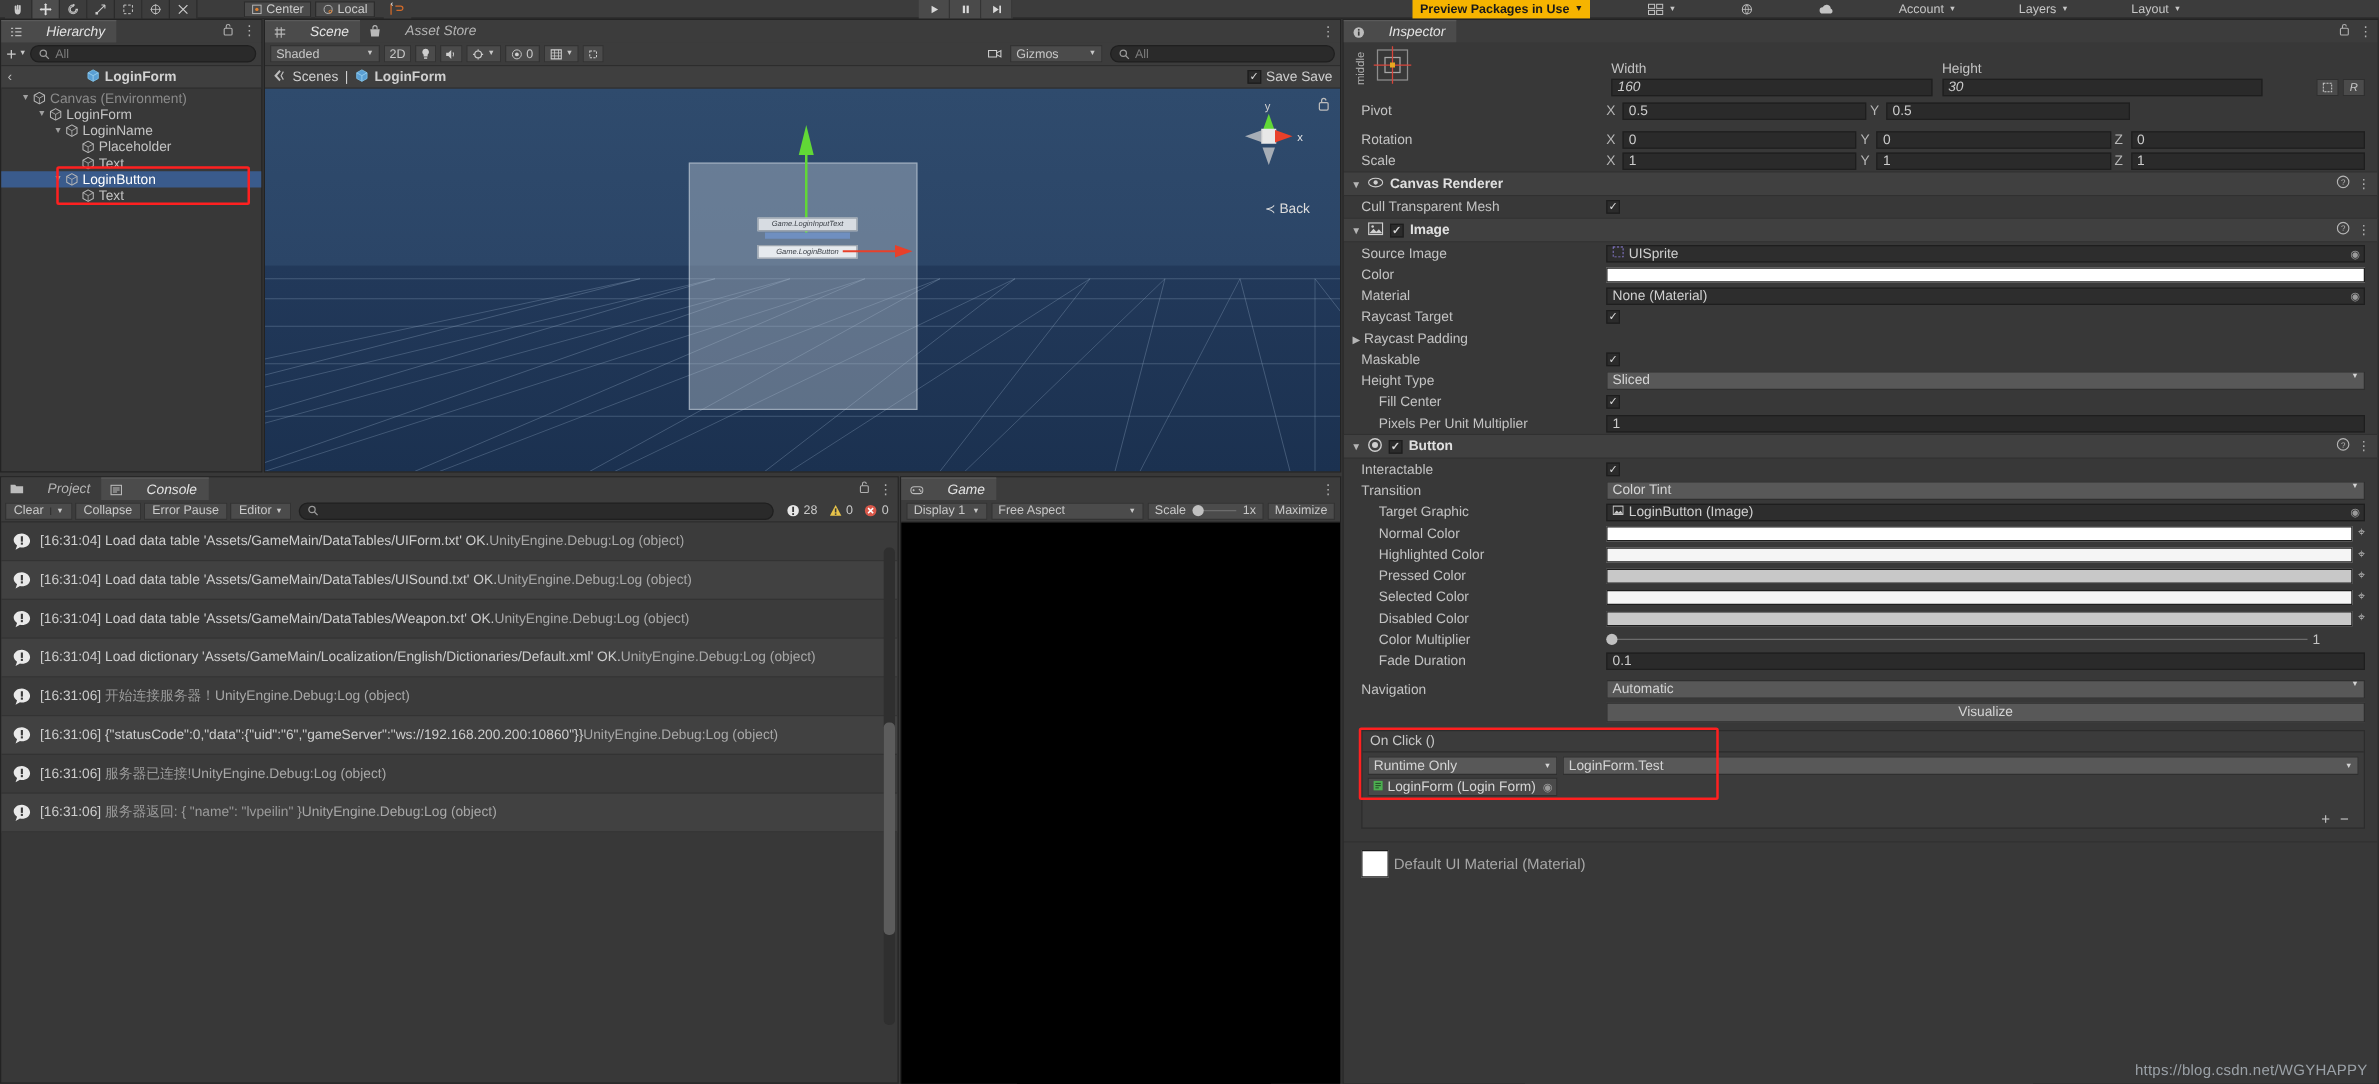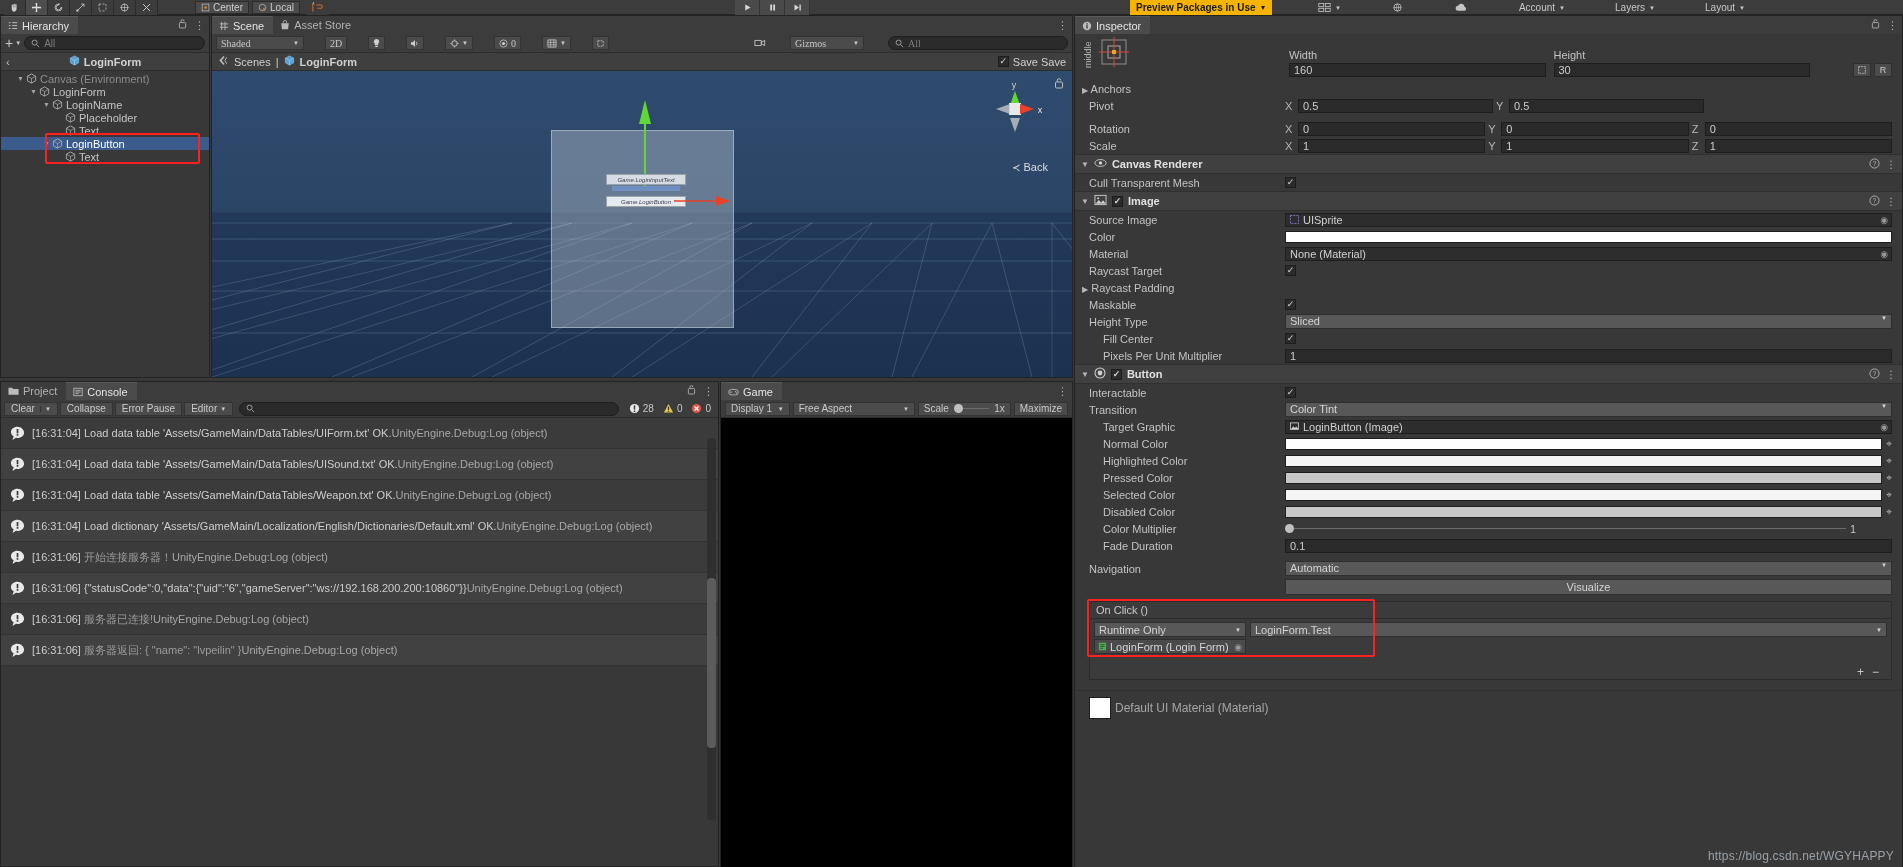--- a/index.html
+++ b/index.html
@@ -25,21 +25,21 @@
   .play-group .pbtn{width:25px;height:15px;background:#4a4a4a;border-right:1px solid #343434;
     display:flex;align-items:center;justify-content:center;}
   .preview-pkg{position:absolute;left:1130px;top:0;height:15px;background:#f6b400;color:#1a1a1a;
     font-size:10px;display:flex;align-items:center;padding:0 6px;gap:4px;font-weight:600;}
   .tb-right{position:absolute;top:0;height:15px;display:flex;align-items:center;gap:0px;font-size:10px;}
   .tb-r-item{height:15px;display:flex;align-items:center;padding:0 7px;color:#c7c7c7;gap:4px;margin-left:36px;}
 
   
   .panel{position:absolute;background:#383838;border:1px solid #232323;}
   .tabbar{height:18px;background:#3c3c3c;display:flex;align-items:flex-end;position:relative;}
-  .tab{height:18px;display:flex;align-items:center;gap:4px;padding:0 9px 0 7px;font-size:11px;color:#b4b4b4;background:#3c3c3c;}
+  .tab{height:18px;display:flex;align-items:center;gap:19px;padding:0 9px 0 7px;font-size:11px;color:#b4b4b4;background:#3c3c3c;font-style:italic;}
   .tab.sel{background:#4b4b4b;color:#e4e4e4;border-top:1px solid #5a5a5a;}
   .tab-icons{position:absolute;right:4px;top:0;height:18px;display:flex;align-items:center;gap:7px;color:#b0b0b0;}
 
   
   #hierarchy{left:0;top:15px;width:210px;height:363px;background:#383838;}
   .h-toolbar{height:19px;background:#3c3c3c;display:flex;align-items:center;padding:0 4px;gap:3px;border-bottom:1px solid #2d2d2d;}
   .h-plus{display:flex;align-items:center;gap:2px;color:#c8c8c8;font-size:13px;}
   .searchbox{flex:1;height:14px;background:#2a2a2a;border:1px solid #1f1f1f;border-radius:7px;
     display:flex;align-items:center;padding:0 6px;gap:4px;color:#7d7d7d;font-size:10px;}
   .h-breadcrumb{height:18px;background:#3f3f3f;display:flex;align-items:center;justify-content:center;
@@ -48,21 +48,21 @@
   .tree{padding-top:1px;}
   .trow{height:13px;display:flex;align-items:center;font-size:11px;color:#c4c4c4;position:relative;white-space:nowrap;}
   .trow.sel{background:#3a5b8c;color:#fff;}
   .trow .arrow{width:11px;text-align:center;font-size:7px;color:#a0a0a0;}
   .trow .gicon{margin-right:3px;display:inline-flex;}
   .trow.dim{color:#8b8b8b;}
   .redbox{position:absolute;border:2px solid #ff2020;border-radius:2px;pointer-events:none;}
 
   
   #scene{left:211px;top:15px;width:862px;height:363px;background:#383838;}
-  .sc-toolbar{height:19px;background:#3c3c3c;display:flex;align-items:center;gap:21px;padding:0 4px;border-bottom:1px solid #2d2d2d;font-family:Liberation Serif, serif;}
+  .sc-toolbar{height:19px;background:#3c3c3c;display:flex;align-items:center;gap:3px;padding:0 4px;border-bottom:1px solid #2d2d2d;}
   .sc-dd{height:14px;background:#4b4b4b;border:1px solid #333;display:flex;align-items:center;
     padding:0 4px;gap:4px;font-size:10px;color:#c8c8c8;}
   .sc-ib{height:14px;min-width:17px;background:#4b4b4b;border:1px solid #333;display:flex;
     align-items:center;justify-content:center;font-size:10px;color:#c8c8c8;padding:0 3px;gap:2px;}
   .sc-breadcrumb{height:18px;background:#3f3f3f;display:flex;align-items:center;padding:0 6px;gap:5px;
     font-size:11px;color:#cfcfcf;border-bottom:1px solid #2d2d2d;position:relative;}
   .autosave{position:absolute;right:6px;display:flex;align-items:center;gap:4px;font-size:11px;}
   .viewport{position:relative;width:100%;height:306px;overflow:hidden;
     background:linear-gradient(#2d4769 0%, #2b4566 45%, #223a59 46%, #1d3350 100%);}
   .grid-svg{position:absolute;left:0;top:0;}
@@ -874,43 +874,36 @@
             </div>
           </div>
           <div class="row" style="height:15px;">
             <div style="flex:1;display:flex;gap:8px;padding-left:4px;">
               <span style="flex:1;">Width</span>
               <span style="flex:1;">Height</span>
               <span style="width:74px;"></span>
             </div>
           </div>
           <div class="row" style="height:16px;">
-            <div style="flex:1;display:flex;gap:8px;padding-left:4px;align-items:flex-end;">
+            <div style="flex:1;display:flex;gap:8px;padding-left:4px;align-items:flex-end;font-style:italic;">
               <span class="fld" style="flex:1;">160</span>
               <span class="fld" style="flex:1;">30</span>
               <span style="width:74px;display:flex;gap:3px;justify-content:flex-end;">
                 <span style="width:18px;height:14px;background:#4b4b4b;border:1px solid #2f2f2f;display:flex;align-items:center;justify-content:center;">
                   <svg width="10" height="10" viewBox="0 0 12 12">
                       <rect x="2" y="2" width="8" height="8" fill="none" stroke="#c9c9c9" stroke-width="1" stroke-dasharray="2 1"></rect>
                     </svg>
                 </span>
                 <span style="width:18px;height:14px;background:#4b4b4b;border:1px solid #2f2f2f;display:flex;align-items:center;justify-content:center;color:#c9c9c9;font-size:9px;">R</span>
               </span>
             </div>
           </div>
         </div>
       </div>
 
-      <div class="row">
-        <div class="lcol"><span class="lbl" style="padding-left:7px;">
-          <span class="tri">▶</span>
-          <span>Anchors</span>
-        </span></div>
-        <div class="rcol"></div>
-      </div>
 
       <div class="row">
         <div class="lcol"><span class="lbl">Pivot</span></div>
         <div class="rcol">
           <span class="xyz">
             <span class="axis">X</span>
             <span class="fld">0.5</span>
             <span class="axis">Y</span>
             <span class="fld">0.5</span>
             <span style="flex:1;"></span>

